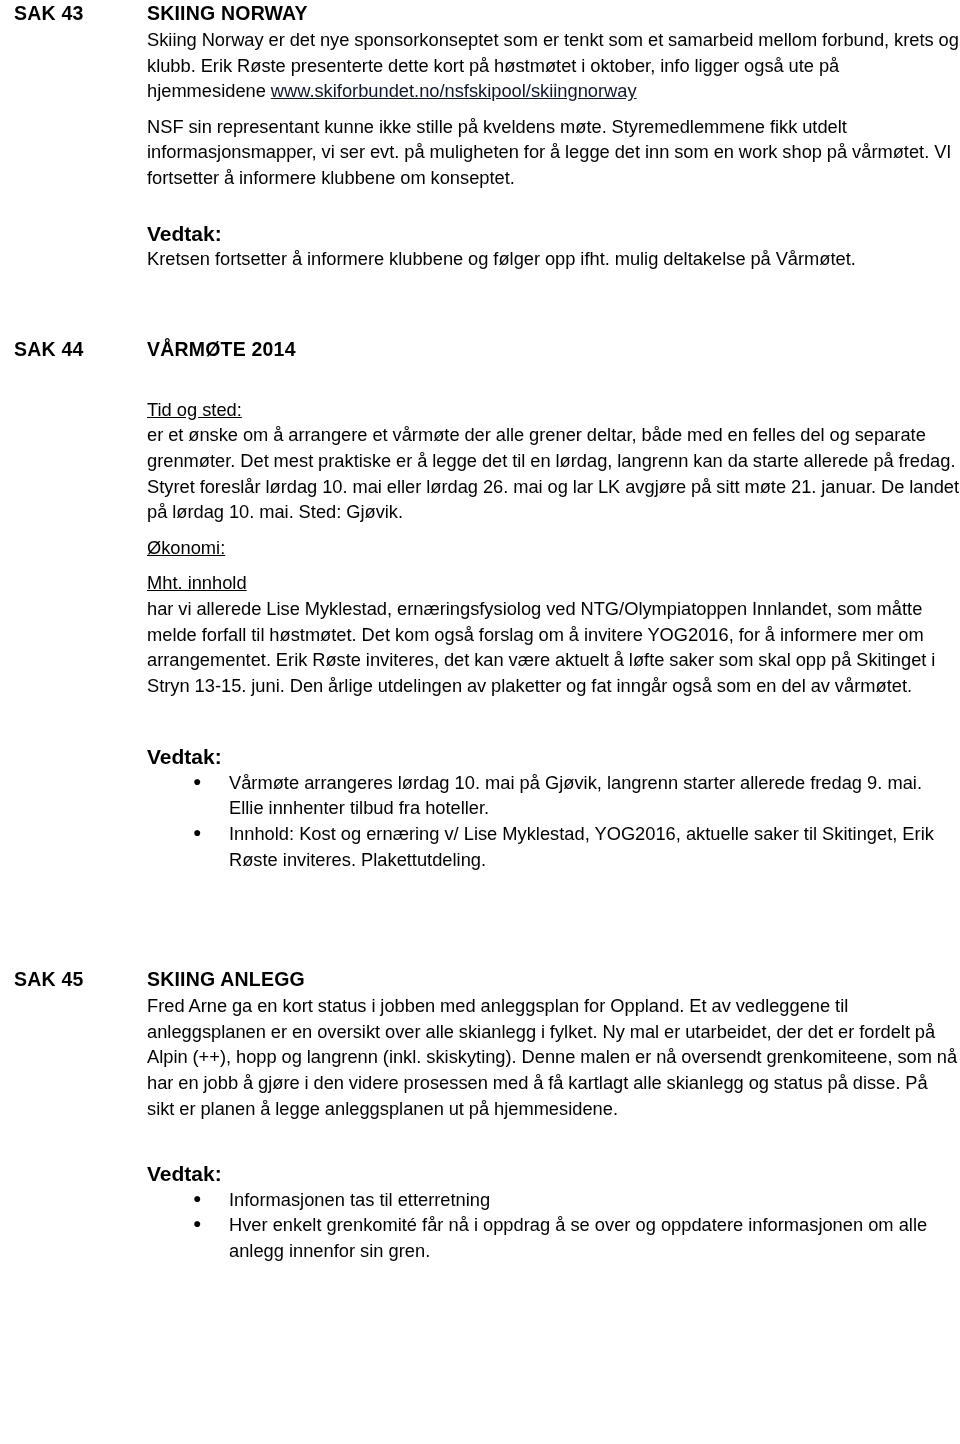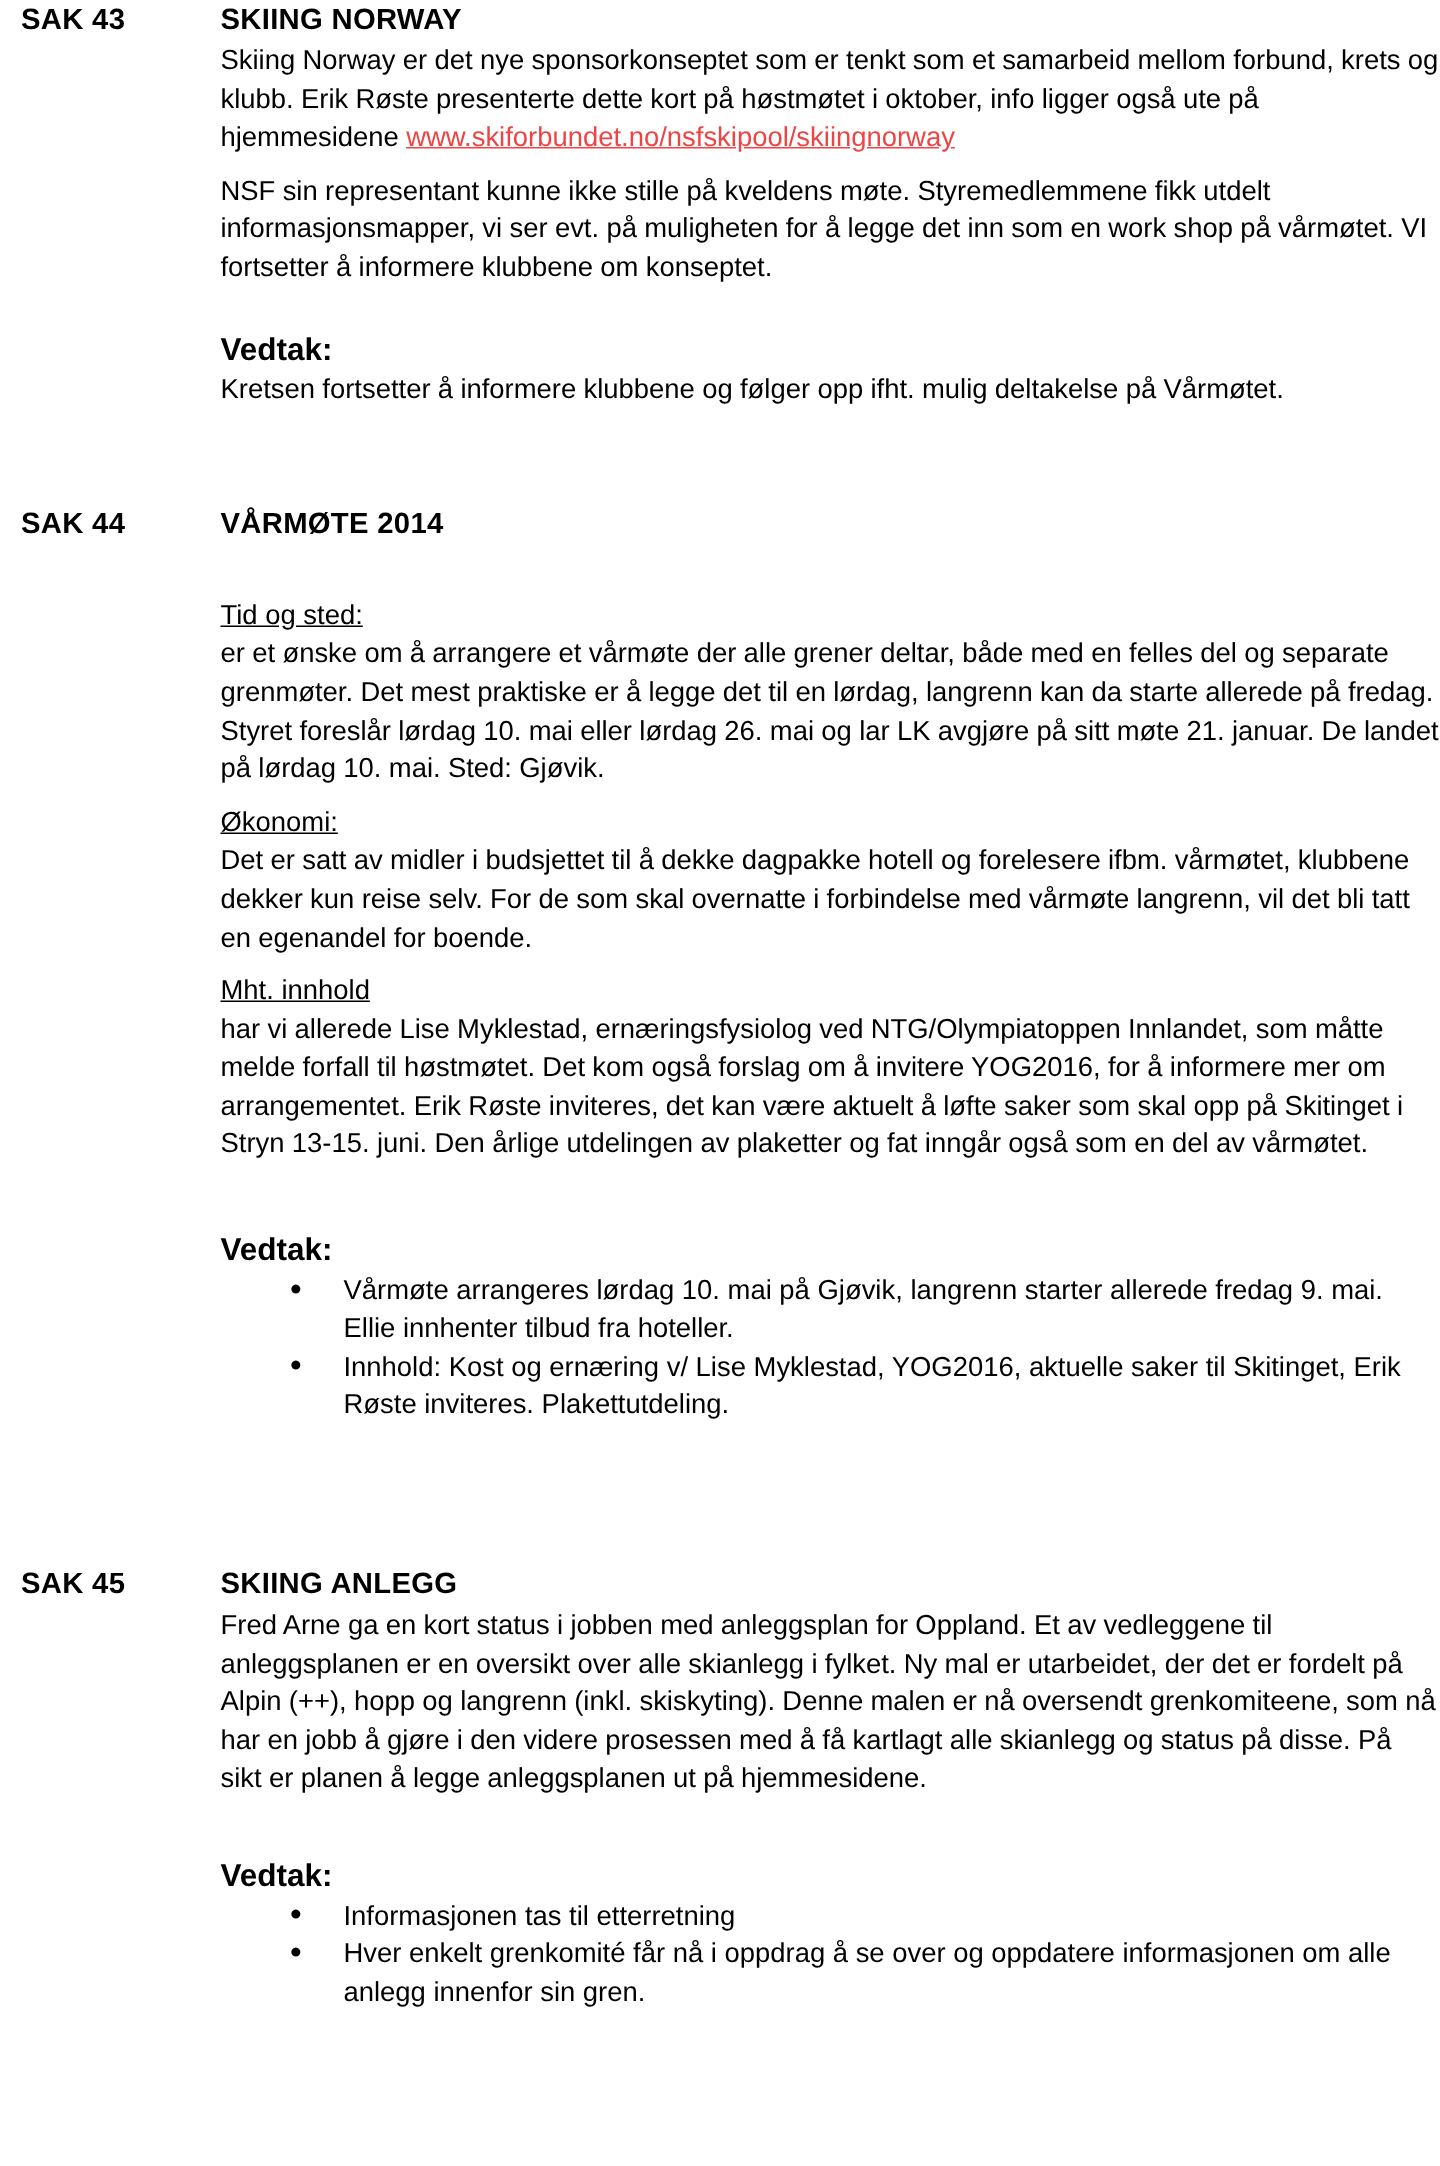--- a/index.html
+++ b/index.html
@@ -64,21 +64,21 @@
     margin: 0;
   }
   .lead-underline {
     text-decoration: underline;
     font-size: 18.3px;
     line-height: 25.6px;
     margin: 0;
   }
 
   a.link, .link {
-    color: #ef4444;
+    color: #0f172a;
     text-decoration: underline;
   }
 
   
   ul.bullets {
     list-style: none;
     margin: 0;
     padding: 0;
   }
   ul.bullets li {
@@ -133,21 +133,20 @@
       <div class="sak-title">VÅRMØTE 2014</div>
 
       <div class="sp-34"></div>
 
       <div class="lead-underline">Tid og sted:</div>
       <p class="para">er et ønske om å arrangere et vårmøte der alle grener deltar, både med en felles del og separate grenmøter. Det mest praktiske er å legge det til en lørdag, langrenn kan da starte allerede på fredag. Styret foreslår lørdag 10. mai eller lørdag 26. mai og lar LK avgjøre på sitt møte 21. januar. De landet på lørdag 10. mai. Sted: Gjøvik.</p>
 
       <div class="sp-10"></div>
 
       <div class="lead-underline">Økonomi:</div>
-      <p class="para">Det er satt av midler i budsjettet til å dekke dagpakke hotell og forelesere ifbm. vårmøtet, klubbene dekker kun reise selv. For de som skal overnatte i forbindelse med vårmøte langrenn, vil det bli tatt en egenandel for boende.</p>
 
       <div class="sp-10"></div>
 
       <div class="lead-underline">Mht. innhold</div>
       <p class="para">har vi allerede Lise Myklestad, ernæringsfysiolog ved NTG/Olympiatoppen Innlandet, som måtte melde forfall til høstmøtet. Det kom også forslag om å invitere YOG2016, for å informere mer om arrangementet. Erik Røste inviteres, det kan være aktuelt å løfte saker som skal opp på Skitinget i Stryn 13-15. juni. Den årlige utdelingen av plaketter og fat inngår også som en del av vårmøtet.</p>
 
       <div class="sp-46"></div>
 
       <div class="lead-bold">Vedtak:</div>
       <ul class="bullets">

